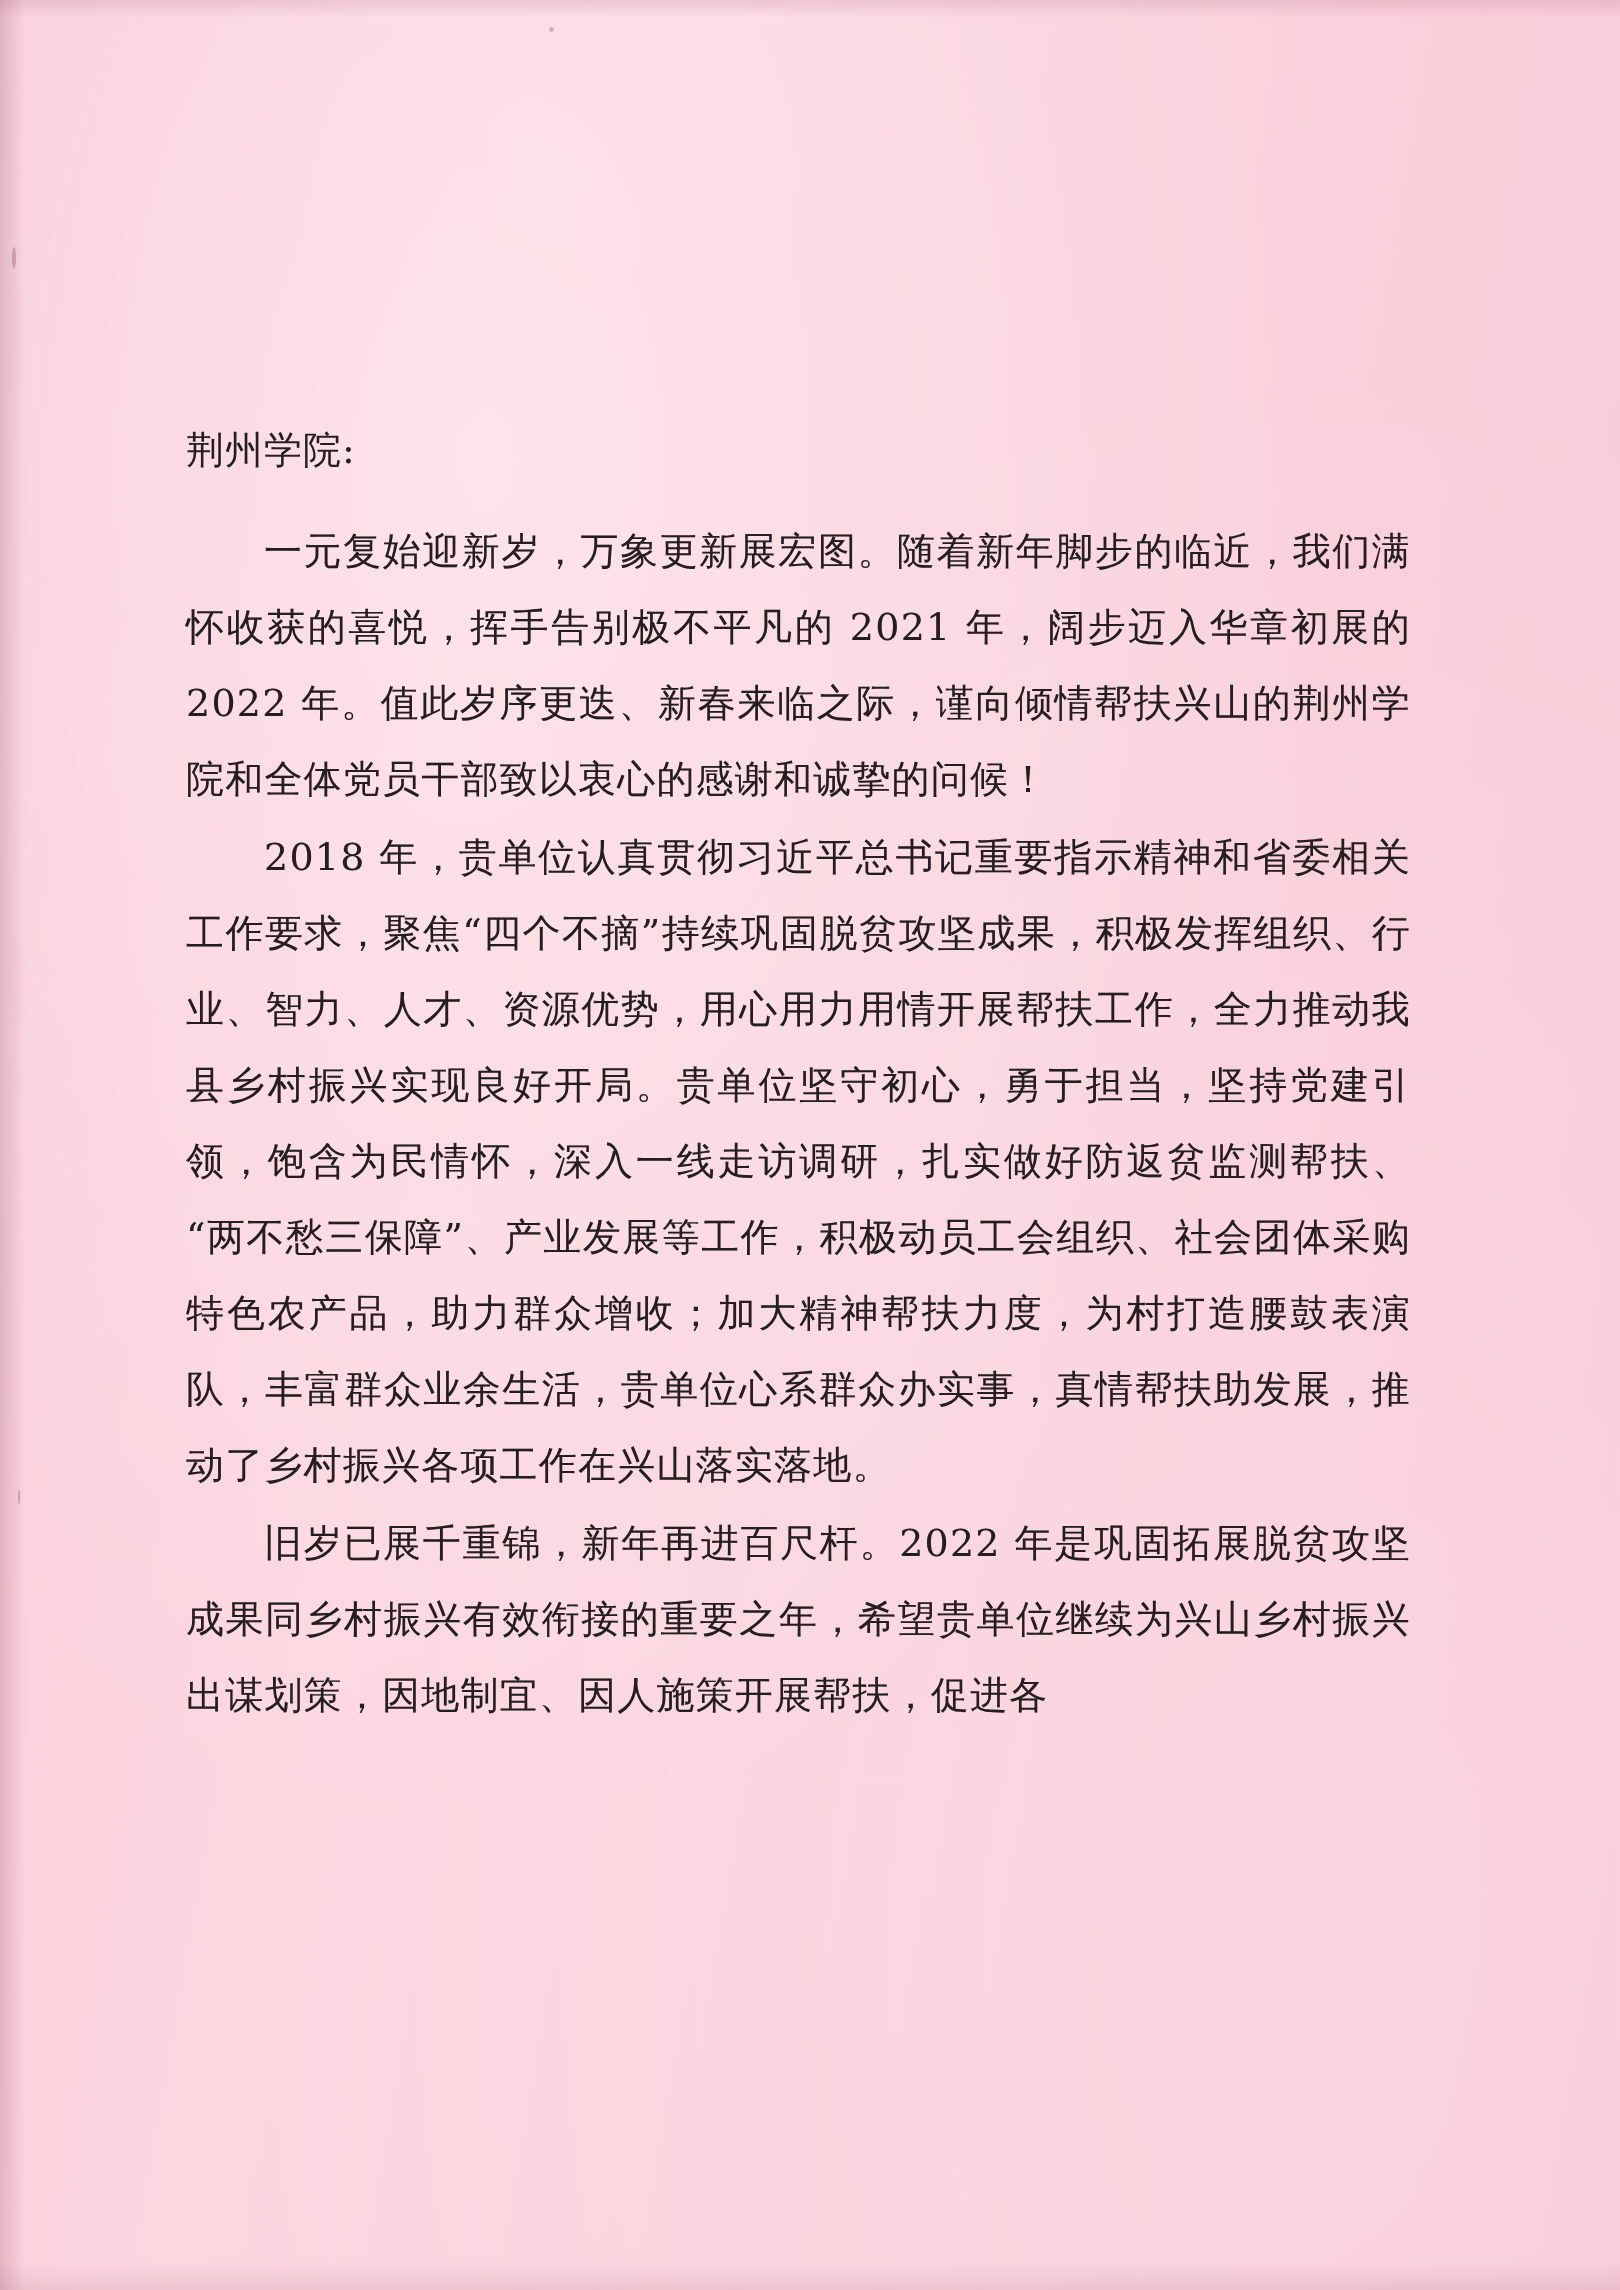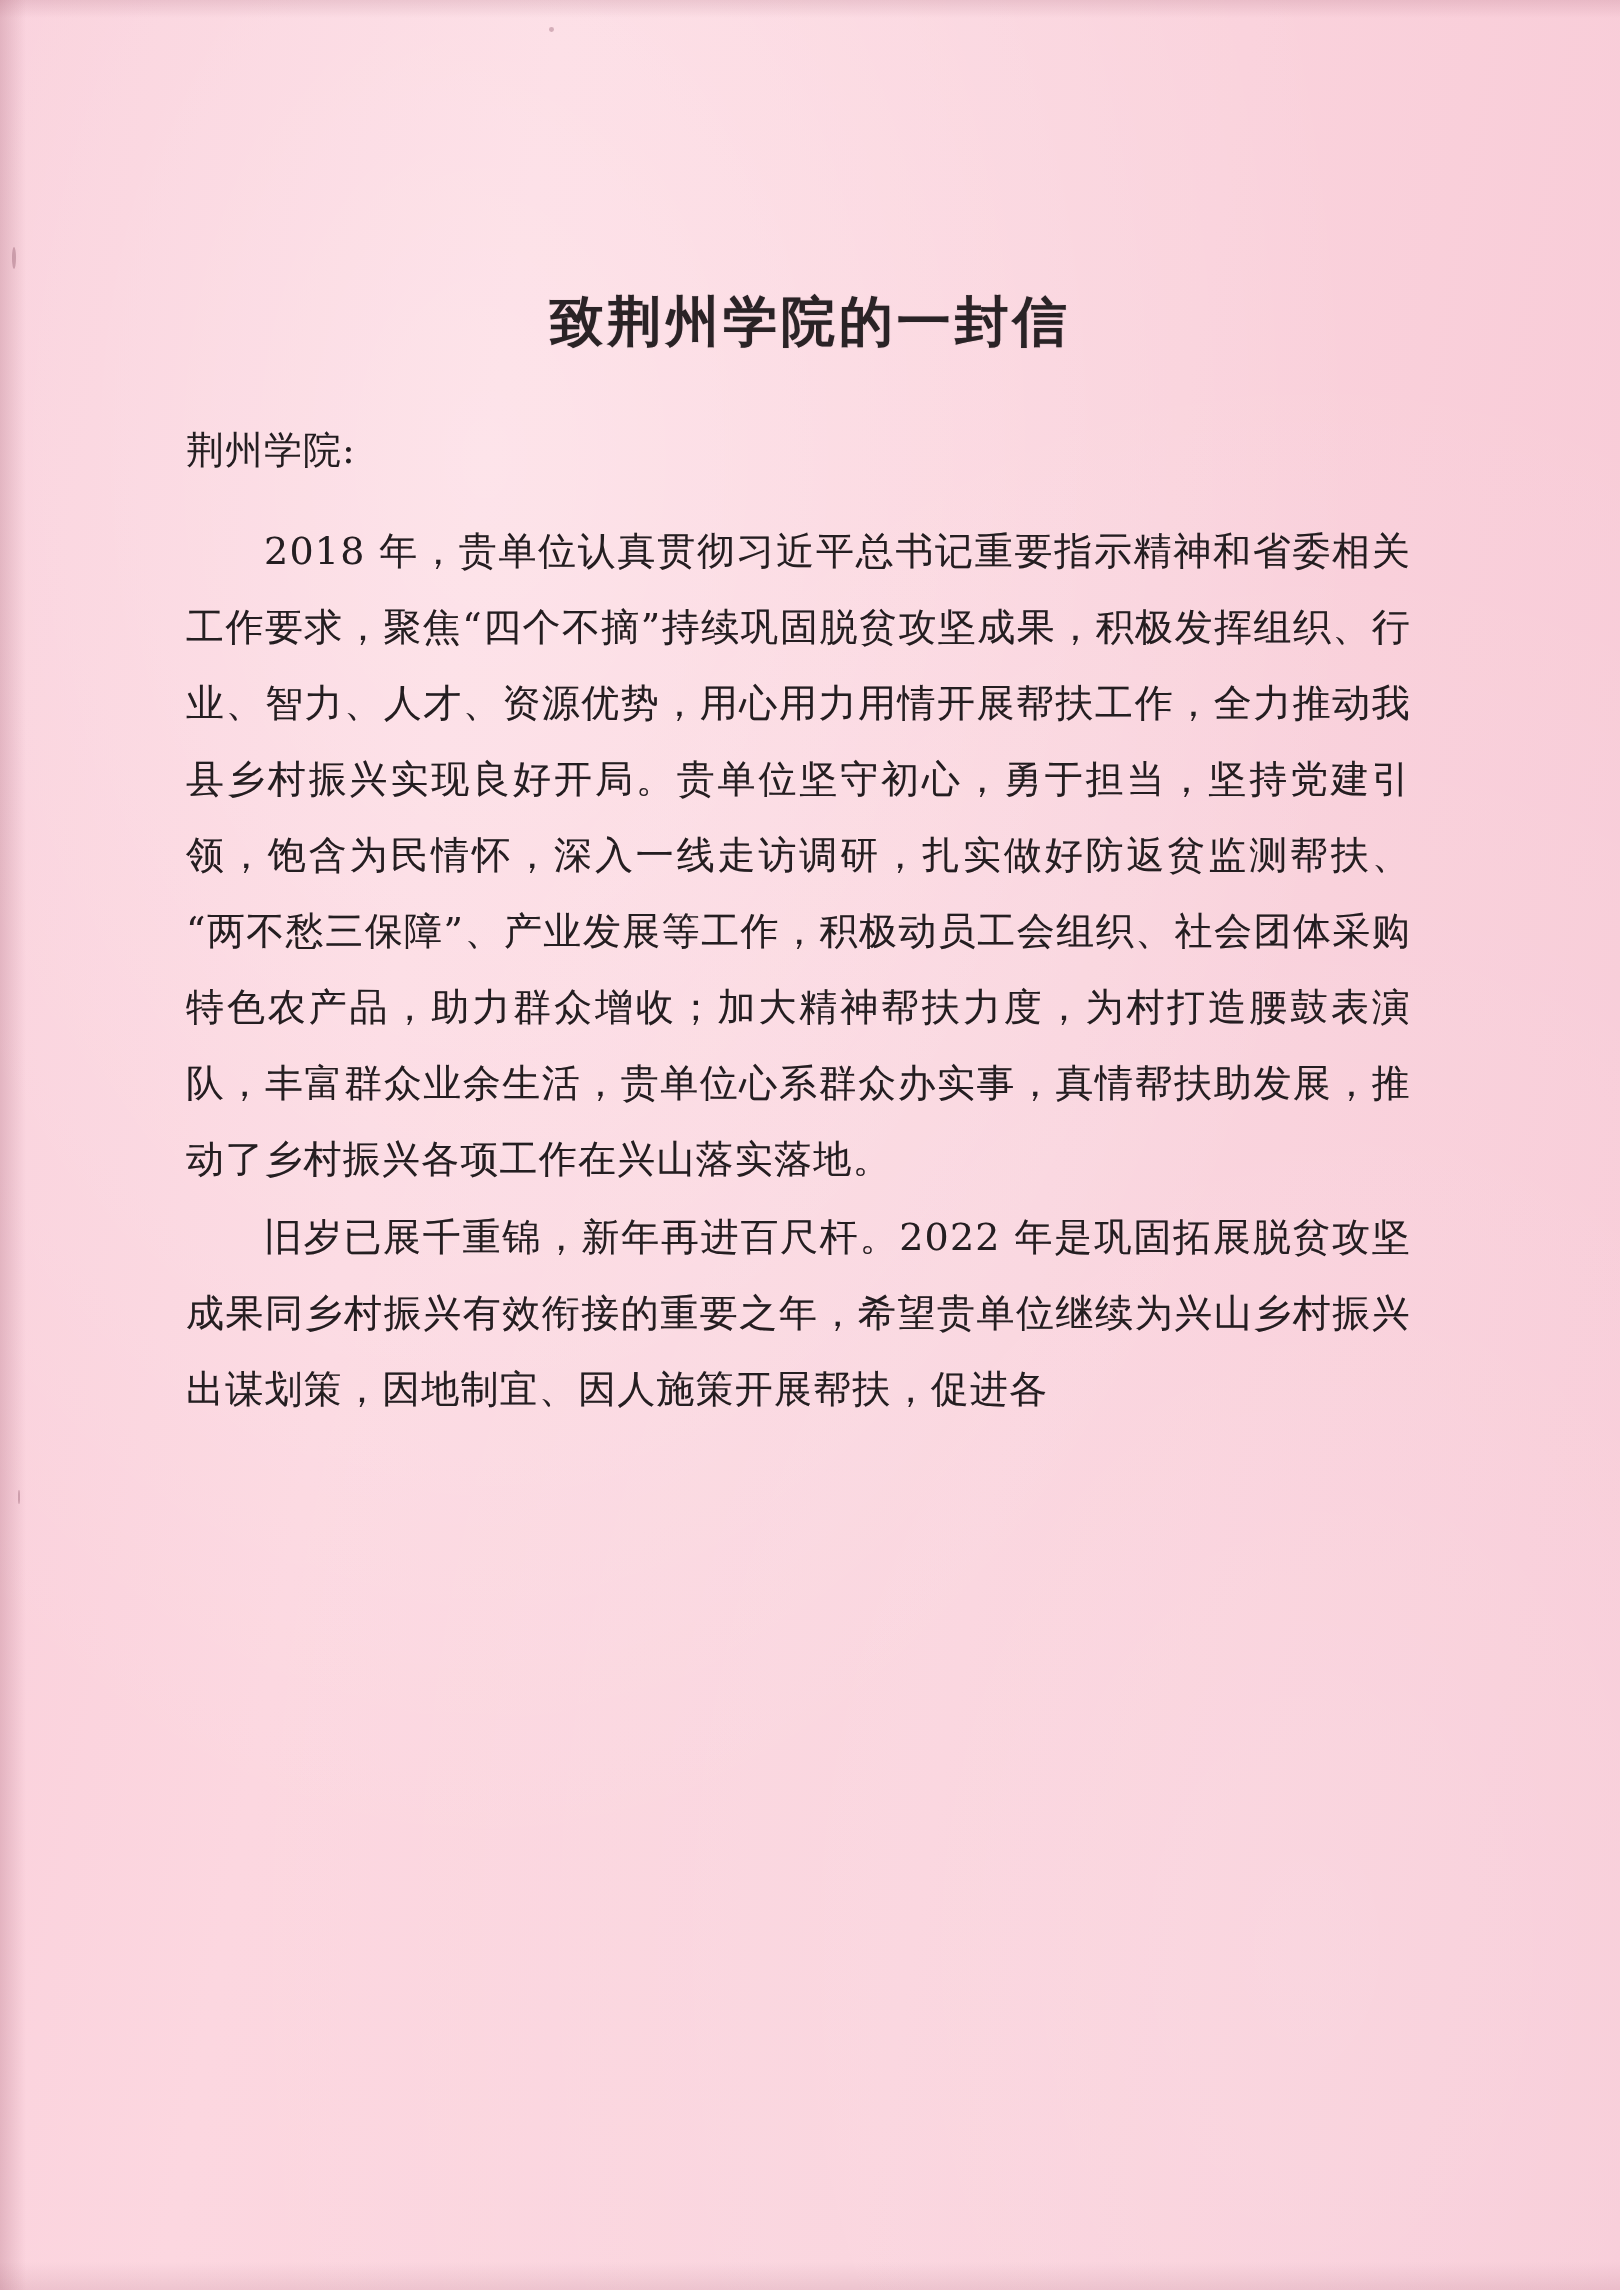--- a/index.html
+++ b/index.html
@@ -105,26 +105,26 @@
 <div class="edge-shade-top"></div>
 <div class="edge-shade-left"></div>
 <div class="edge-shade-bottom"></div>
 
 <div class="scan-speck" style="top:27.4px; left:549px; width:4.9px; height:4.9px;"></div>
 <div class="scan-speck" style="top:247px; left:11.8px; width:3.9px; height:21.6px;"></div>
 <div class="scan-speck" style="top:1490px; left:17.6px; width:2.9px; height:13.7px;"></div>
 
 <div class="page">
 
-  <h1 class="doc-title">致荆州学院的一封信</h1>
 
   <div class="body-area">
 
     <div class="salutation">荆州学院:</div>
 
+    <p class="para">一元复始迎新岁，万象更新展宏图。随着新年脚步的临近，我们满怀收获的喜悦，挥手告别极不平凡的 2021 年，阔步迈入华章初展的 2022 年。值此岁序更迭、新春来临之际，谨向倾情帮扶兴山的荆州学院和全体党员干部致以衷心的感谢和诚挚的问候！</p>
 
     <p class="para">2018 年，贵单位认真贯彻习近平总书记重要指示精神和省委相关工作要求，聚焦“四个不摘”持续巩固脱贫攻坚成果，积极发挥组织、行业、智力、人才、资源优势，用心用力用情开展帮扶工作，全力推动我县乡村振兴实现良好开局。贵单位坚守初心，勇于担当，坚持党建引领，饱含为民情怀，深入一线走访调研，扎实做好防返贫监测帮扶、“两不愁三保障”、产业发展等工作，积极动员工会组织、社会团体采购特色农产品，助力群众增收；加大精神帮扶力度，为村打造腰鼓表演队，丰富群众业余生活，贵单位心系群众办实事，真情帮扶助发展，推动了乡村振兴各项工作在兴山落实落地。</p>
 
     <p class="para">旧岁已展千重锦，新年再进百尺杆。2022 年是巩固拓展脱贫攻坚成果同乡村振兴有效衔接的重要之年，希望贵单位继续为兴山乡村振兴出谋划策，因地制宜、因人施策开展帮扶，促进各</p>
 
   </div>
 </div>
 
 
 </body></html>

